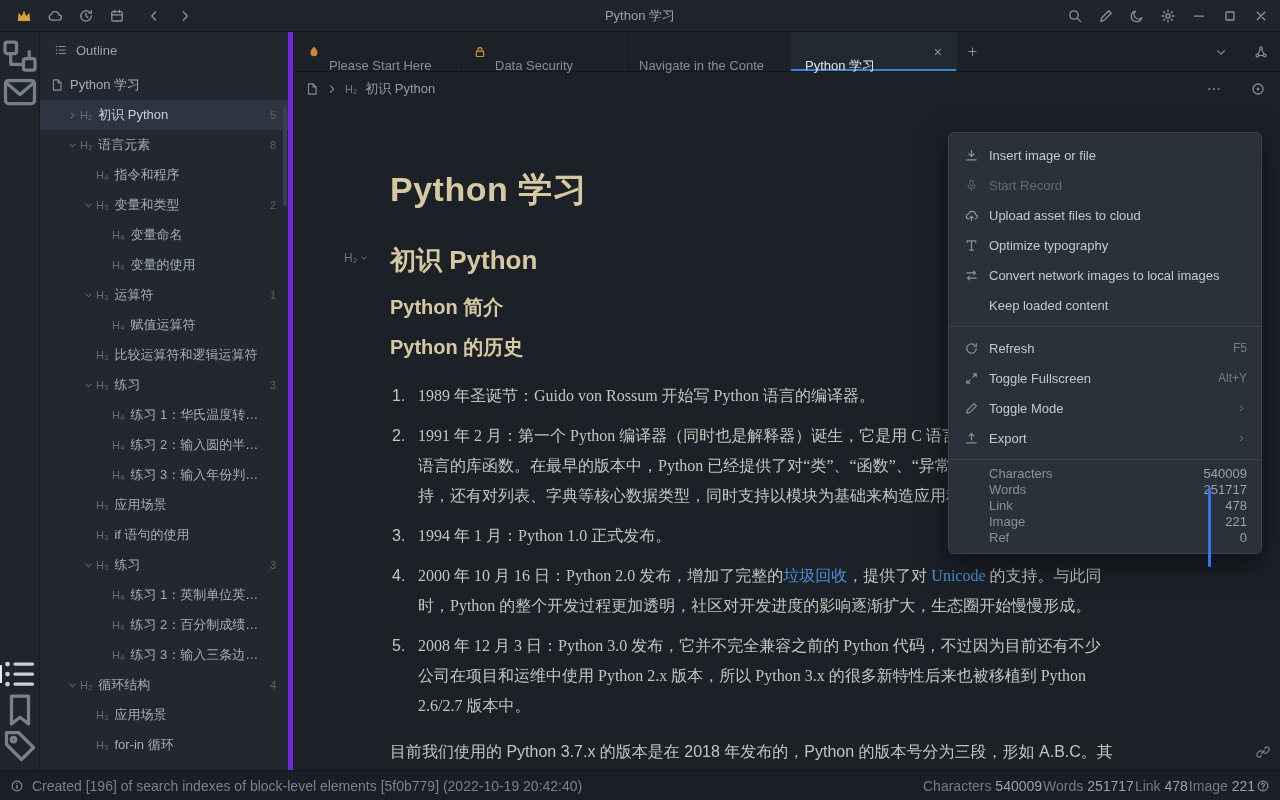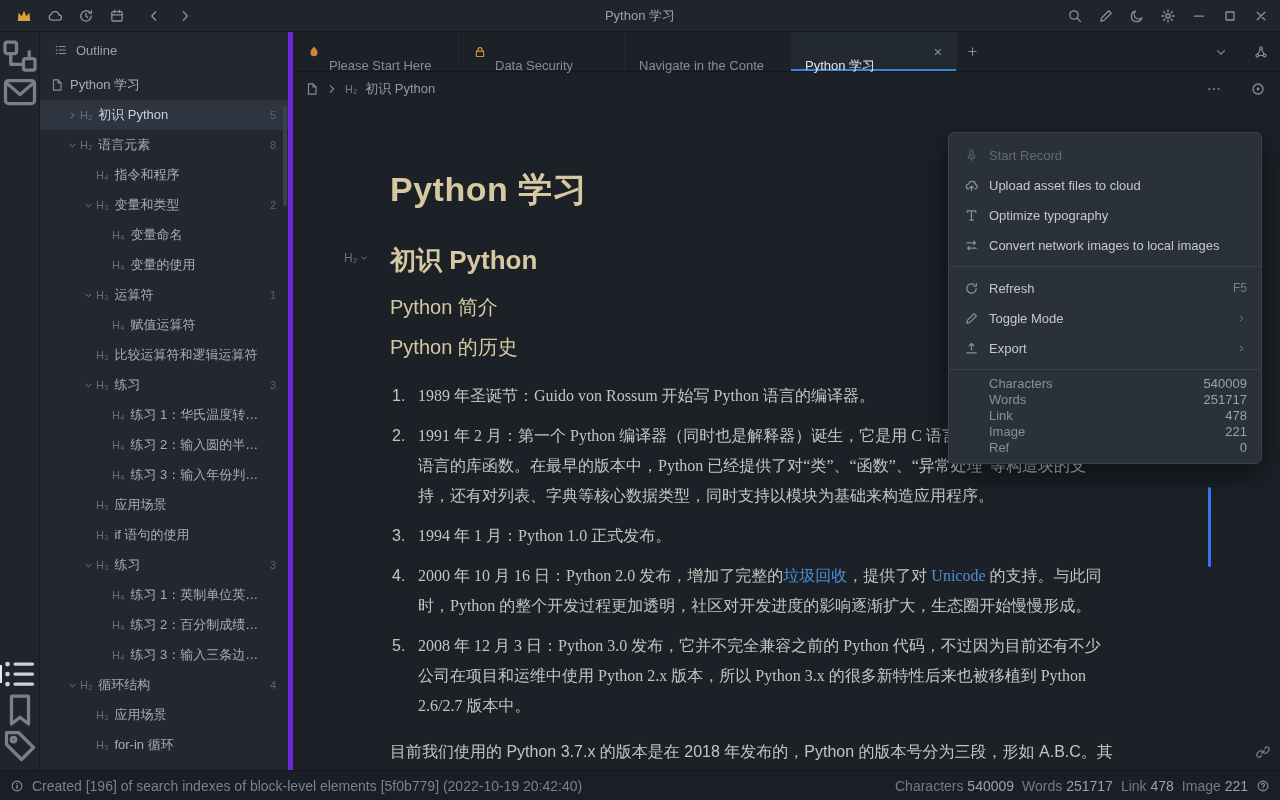--- a/index.html
+++ b/index.html
@@ -83,21 +83,21 @@
 
   
   .content { flex:1; overflow:hidden; position:relative; }
   .doc { width:822px; padding:62px 0 120px 97px; }
   .doc h1 { font-size:34px; font-weight:700; color:#d6c8a0; letter-spacing:.5px; margin-bottom:30px; }
   .h2wrap { position:relative; margin-bottom:16px; }
   .h2g { position:absolute; left:-46px; top:8px; display:flex; align-items:center; gap:2px;
     color:#6a7280; font-size:12px; cursor:pointer; }
   .h2g .icon svg { width:10px; height:10px; }
   .doc h2 { font-size:26px; font-weight:700; color:#d6c8a0; }
-  .doc h3 { font-size:20px; font-weight:400; color:#d6c8a0; margin-bottom:13px; }
+  .doc h3 { font-size:20px; font-weight:700; color:#d6c8a0; margin-bottom:13px; }
   .h3b { margin-bottom:20px !important; }
   .oli { display:flex; font-size:16px; line-height:30px; margin-bottom:10px; color:#c4c4be; }
   .oli .num { flex:none; width:28px; padding-left:2px; }
   .oli .litext { flex:1; min-width:0;font-family:Liberation Serif, serif; }
   .lnk { color:#4c8fd6; cursor:pointer; text-decoration:none; }
   .para { font-size:16px; line-height:30px; margin-top:16px; color:#c4c4be; }
 
   
   .menu { position:absolute; left:948px; top:100px; width:314px; background:#2b313b;
     border:1px solid #3b424e; border-radius:6px; box-shadow:0 10px 30px rgba(0,0,0,.55);
@@ -115,21 +115,21 @@
   .mstat { display:flex; padding:0 14px 0 40px; color:#8a909b; font-size:13px; line-height:16px; }
   .mstat .mv { margin-left:auto; color:#9aa1ac; }
   .menu-thumb { position:absolute; left:1208px; top:455px; width:3px; height:80px;
     background:#3574f0; border-radius:2px; z-index:60; }
   .rlink { position:absolute; right:9px; bottom:10px; color:#79808c; cursor:pointer; }
 
   
   .statusbar { height:30px; background:#1a1e25; border-top:1px solid #13161b;
     display:flex; align-items:center; gap:8px; padding:0 10px; font-size:14px; color:#7b828d; }
   .statusbar .icon svg { width:14px; height:14px; }
-  .sb-right { margin-left:auto; display:flex; align-items:center; gap:8px; }
+  .sb-right { margin-left:auto; display:flex; align-items:center; gap:1px; }
   .sstat .sl { color:#747b86; }
   .sstat .sv { color:#9aa1ac; }
 </style>
 </head>
 <body>
 
 <div class="titlebar">
   <div class="tb-left">
       <span class="tb-btn logo">
         <svg viewBox="0 0 16 16">
@@ -542,20 +542,28 @@
             <path d="M6.8 9.2l2.4-2.4"></path>
             <path d="M9.6 4.4l1-1a2.3 2.3 0 0 1 3.2 3.2l-2 2a2.3 2.3 0 0 1-3.2 0"></path>
             <path d="M6.4 11.6l-1 1a2.3 2.3 0 0 1-3.2-3.2l2-2a2.3 2.3 0 0 1 3.2 0"></path>
           </svg>
         </span>
     </div>
 
   </main>
 
   <div class="menu">
+      <div class="mi">
+        <span class="icon micon">
+          <svg viewBox="0 0 16 16" fill="none" stroke="currentColor" stroke-width="1.3" stroke-linecap="round" stroke-linejoin="round">
+            <path d="M8 2.4v6.4M5.4 6.4 8 9l2.6-2.6M3 12.6h10"></path>
+          </svg>
+        </span>
+        <span class="mlbl">Insert image or file</span>
+      </div>
       <div class="mi disabled">
         <span class="icon micon">
           <svg viewBox="0 0 16 16" fill="none" stroke="currentColor" stroke-width="1.3" stroke-linecap="round" stroke-linejoin="round">
             <rect x="6.4" y="2.2" width="3.2" height="6.4" rx="1.6"></rect>
             <path d="M4.4 7.6a3.6 3.6 0 0 0 7.2 0M8 11.2v2.2"></path>
           </svg>
         </span>
         <span class="mlbl">Start Record</span>
       </div>
       <div class="mi">
@@ -576,30 +584,43 @@
         <span class="mlbl">Optimize typography</span>
       </div>
       <div class="mi">
         <span class="icon micon">
           <svg viewBox="0 0 16 16" fill="none" stroke="currentColor" stroke-width="1.3" stroke-linecap="round" stroke-linejoin="round">
             <path d="M3 5.2h9.2M10.4 3.4l1.8 1.8-1.8 1.8M13 10.8H3.8M5.6 9l-1.8 1.8 1.8 1.8"></path>
           </svg>
         </span>
         <span class="mlbl">Convert network images to local images</span>
       </div>
+      <div class="mi">
+        <span class="icon micon"></span>
+        <span class="mlbl">Keep loaded content</span>
+      </div>
       <div class="msep"></div>
       <div class="mi">
         <span class="icon micon">
           <svg viewBox="0 0 16 16" fill="none" stroke="currentColor" stroke-width="1.3" stroke-linecap="round" stroke-linejoin="round">
             <path d="M13 8A5 5 0 1 1 10.7 3.8"></path>
             <path d="M13.2 2.8v2.6h-2.6"></path>
           </svg>
         </span>
         <span class="mlbl">Refresh</span>
         <span class="short">F5</span>
+      </div>
+      <div class="mi">
+        <span class="icon micon">
+          <svg viewBox="0 0 16 16" fill="none" stroke="currentColor" stroke-width="1.3" stroke-linecap="round" stroke-linejoin="round">
+            <path d="M9.4 6.6 13 3M13 3h-3M13 3v3M6.6 9.4 3 13M3 13h3M3 13v-3"></path>
+          </svg>
+        </span>
+        <span class="mlbl">Toggle Fullscreen</span>
+        <span class="short">Alt+Y</span>
       </div>
       <div class="mi">
         <span class="icon micon">
           <svg viewBox="0 0 16 16" fill="none" stroke="currentColor" stroke-width="1.3" stroke-linecap="round" stroke-linejoin="round">
             <path d="M10.8 2.8l2.4 2.4L6 12.4l-3 .6.6-3z"></path>
           </svg>
         </span>
         <span class="mlbl">Toggle Mode</span>
         <span class="icon sub">
           <svg viewBox="0 0 16 16" fill="none" stroke="currentColor" stroke-width="1.3" stroke-linecap="round" stroke-linejoin="round">

